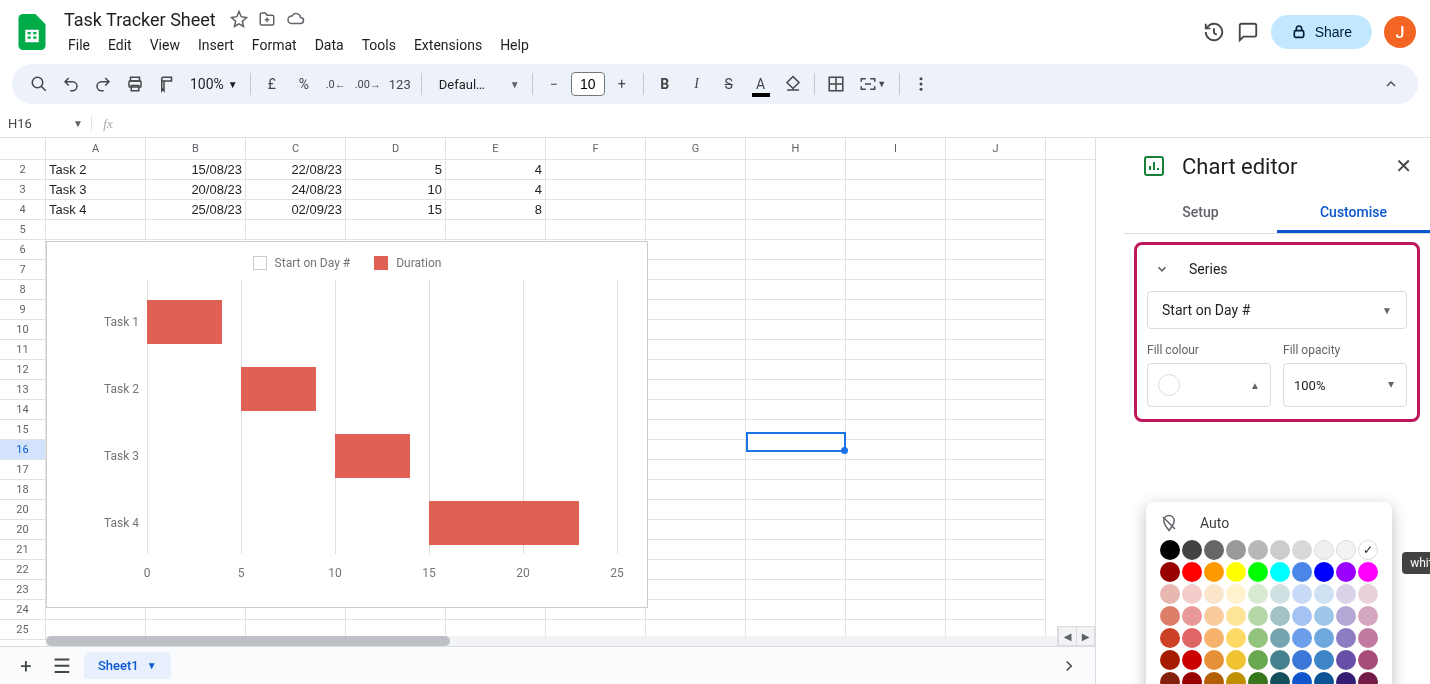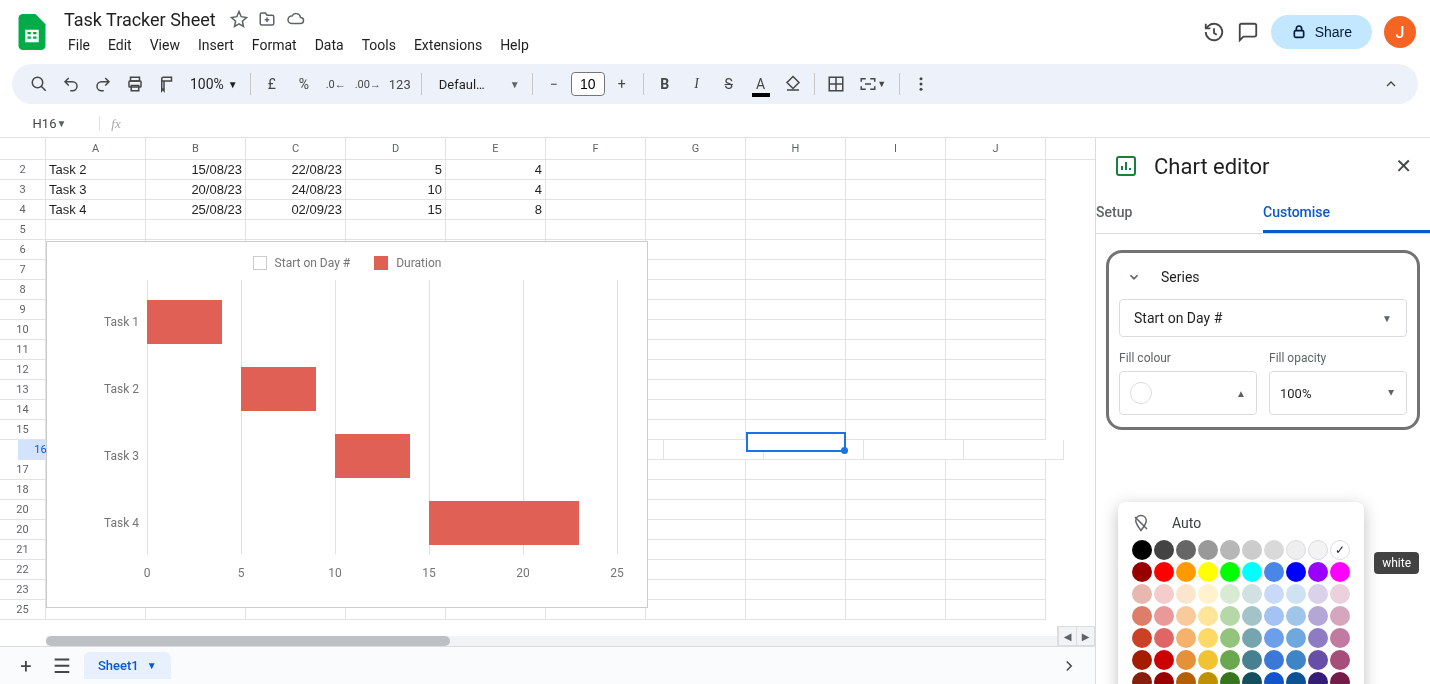--- a/index.html
+++ b/index.html
@@ -25,65 +25,65 @@
 .tsep { width:1px; height:22px; background:#c7c7c7; margin:0 4px; }
 .zoom { display:flex; align-items:center; gap:4px; font-size:14px; padding:0 6px; }
 .font-name { font-size:13px; width:80px; overflow:hidden; text-overflow:ellipsis; white-space:nowrap;padding-left:11px; }
 .font-size-box { width:34px; height:24px; border:1px solid #747775; border-radius:4px; text-align:center; font-size:14px; background:#fff; }
 .text-color { position:relative; }
 .text-color::after { content:''; position:absolute; bottom:2px; left:6px; right:6px; height:4px; background:#000; }
 .collapse { margin-left:auto; }
 
 
 .namefx { display:flex; align-items:center; height:28px; border-bottom:1px solid #e1e3e1; margin-top:6px; }
-.name-box { width:100px; display:flex; align-items:center; justify-content:center; padding:0 8px; border-right:1px solid #e1e3e1; color:#444; }
+.name-box { width:92px; display:flex; align-items:center; justify-content:space-between; padding:0 8px; border-right:1px solid #e1e3e1; color:#444; }
 .fx { width:28px; display:flex; align-items:center; justify-content:center; color:#a8a8a8; font-style:italic; font-family:serif; padding-left:4px; }
 
 
 .main { display:flex; flex:1; overflow:hidden; }
 .sheet-area { flex:1; display:flex; flex-direction:column; position:relative; }
 .grid-wrap { flex:1; overflow:hidden; position:relative; }
 
 
 .col-headers { display:flex; height:22px; border-bottom:1px solid #e1e3e1; background:#fff; }
 .corner { width:46px; border-right:1px solid #e1e3e1; background:#fff; }
 .col-h { width:100px; border-right:1px solid #e1e3e1; display:flex; align-items:center; justify-content:center; font-size:11px; color:#5f6368; }
 
 
 .rows { position:relative; }
 .row { display:flex; height:20px; }
 .row-h { width:46px; border-right:1px solid #e1e3e1; border-bottom:1px solid #e1e3e1; display:flex; align-items:center; justify-content:center; font-size:11px; color:#5f6368; background:#fff; }
-.row-h.active { background:#d3e3fd; color:#0b57d0;margin-left:18px; }
+.row-h.active { background:#d3e3fd; color:#0b57d0; }
 .cell { width:100px; border-right:1px solid #e1e3e1; border-bottom:1px solid #e1e3e1; padding:0 3px; display:flex; align-items:center; font-size:13px; font-family: Arial, sans-serif; }
 .cell.r { justify-content:flex-end; }
 .active-cell { position:absolute; border:2px solid #1a73e8; background:#fff; pointer-events:none; }
 .active-cell::after { content:''; position:absolute; right:-4px; bottom:-4px; width:7px; height:7px; background:#1a73e8; border-radius:50%; }
 
 
 .chart-embed { position:absolute; left:46px; top:103px; width:602px; height:367px; border:1px solid #ccc; background:#fff; }
 .chart-legend { display:flex; gap:24px; justify-content:center; margin-top:14px; font-size:12px; color:#757575; }
 .legend-item { display:flex; align-items:center; gap:8px; }
 .legend-sw { width:14px; height:14px; }
 .chart-body { position:relative; height:300px; margin:10px 20px 0 100px; }
 .gridline { position:absolute; top:0; bottom:26px; width:1px; background:#e0e0e0; }
 .bar-row { position:absolute; left:0; right:0; height:44px; display:flex; align-items:center; }
 .bar-label { position:absolute; left:-50px; font-size:12px; color:#757575; width:42px; text-align:right; }
 .gbar { position:absolute; height:44px; background:#e06055; }
 .xlabel { position:absolute; bottom:0; font-size:12px; color:#757575; transform:translateX(-50%); }
 
 
-.side-panel { width:335px; border-left:1px solid #dadce0; display:flex; flex-direction:column; }
+.side-panel { width:335px; border-left:1px solid #dadce0; display:flex; flex-direction:column;padding-left:28px; }
 .panel-header { display:flex; align-items:center; gap:16px; padding:14px 18px; height:56px; }
 .panel-title { font-size:22px; font-weight:400; }
 .panel-close { margin-left:auto; color:#444746; cursor:pointer; font-size:20px; }
 .panel-tabs { display:flex; border-bottom:1px solid #dadce0; }
-.panel-tab { flex:1; text-align:left; padding:10px 0; font-size:14px; font-weight:500; color:#5f6368; cursor:pointer; }
+.panel-tab { flex:1; text-align:center; padding:10px 0; font-size:14px; font-weight:500; color:#5f6368; cursor:pointer; }
 .panel-tab.active { color:#0b57d0; border-bottom:3px solid #0b57d0; }
 .panel-body { flex:1; overflow:auto; padding:8px 10px; position:relative; }
-.highlight-box { border:3px solid #737373; border-radius:16px; padding:12px 10px 12px 10px;margin-top:8px; }
+.highlight-box { border:3px solid #be185d; border-radius:8px; padding:12px 10px 12px 10px; }
 .accordion { display:flex; align-items:center; gap:20px; font-size:14px; color:#1f1f1f; padding:4px 0 14px 8px; }
 .select-row { border:1px solid #dadce0; border-radius:4px; padding:10px 14px; display:flex; align-items:center; font-size:14px; }
 .select-row .chev { margin-left:auto; color:#5f6368; font-size:10px; }
 .field-grid { display:flex; gap:12px; margin-top:14px; }
 .field { flex:1; }
 .field-label { font-size:12px; color:#5f6368; margin-bottom:6px; }
 .field-box { border:1px solid #dadce0; border-radius:4px; height:44px; display:flex; align-items:center; padding:0 10px; }
 .color-sw { width:22px; height:22px; border-radius:50%; border:1px solid #dadce0; }
 .chev-up { margin-left:auto; font-size:10px; color:#5f6368; }
 
@@ -567,20 +567,33 @@
               <div class="cell"></div>
               <div class="cell"></div>
               <div class="cell"></div>
               <div class="cell"></div>
               <div class="cell"></div>
               <div class="cell"></div>
               <div class="cell"></div>
               <div class="cell"></div>
             </div>
             <div class="row">
+              <div class="row-h">24</div>
+              <div class="cell"></div>
+              <div class="cell"></div>
+              <div class="cell"></div>
+              <div class="cell"></div>
+              <div class="cell"></div>
+              <div class="cell"></div>
+              <div class="cell"></div>
+              <div class="cell"></div>
+              <div class="cell"></div>
+              <div class="cell"></div>
+            </div>
+            <div class="row">
               <div class="row-h">25</div>
               <div class="cell"></div>
               <div class="cell"></div>
               <div class="cell"></div>
               <div class="cell"></div>
               <div class="cell"></div>
               <div class="cell"></div>
               <div class="cell"></div>
               <div class="cell"></div>
               <div class="cell"></div>

